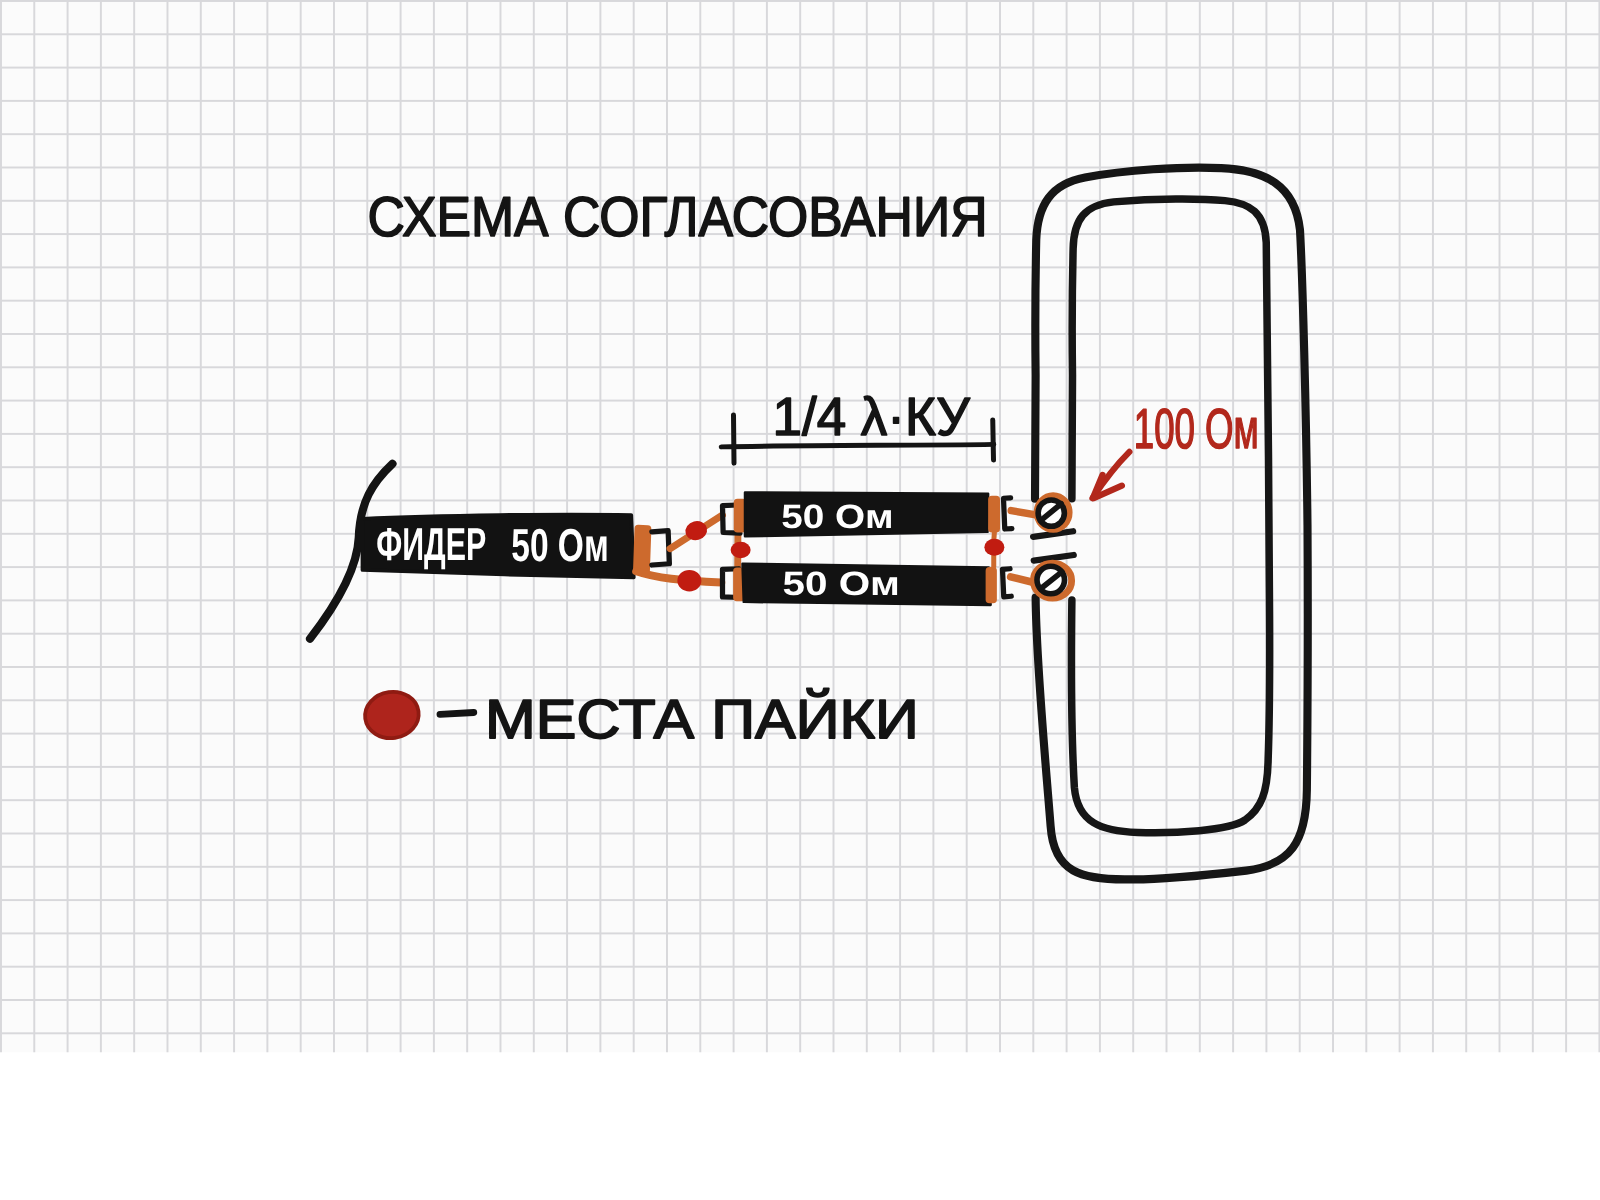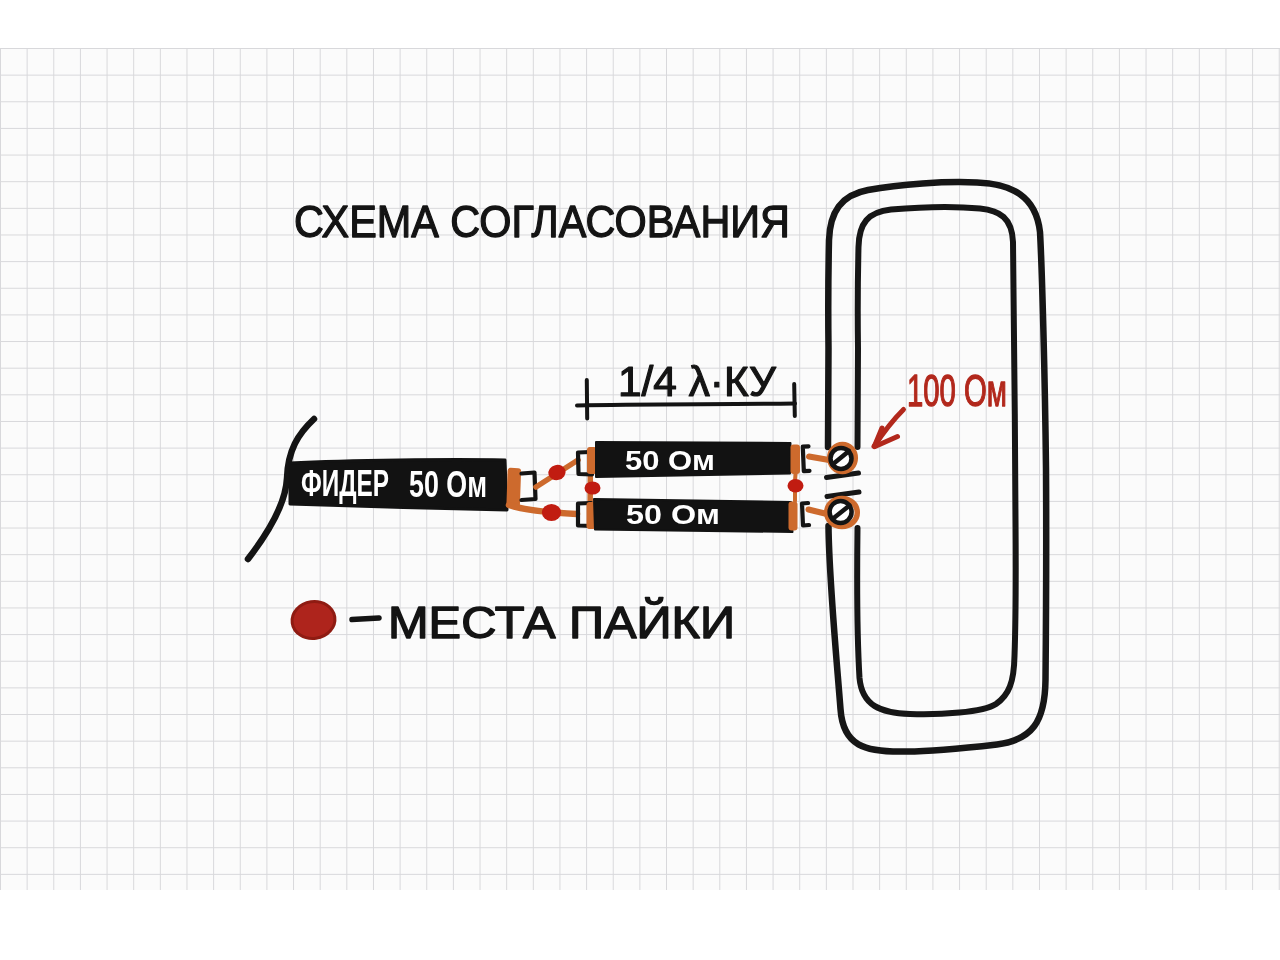--- a/index.html
+++ b/index.html
@@ -1,20 +1,20 @@
 <!DOCTYPE html>
 <html><head>
 <meta charset="utf-8">
 <style>
 html,body{margin:0;padding:0;}
 .page{position:relative;width:1280px;height:842px;overflow:hidden;background-color:#fbfbfb;
 background-image:
  linear-gradient(to right,#d8d8db 0 1.3px,transparent 1.3px 100%),
  linear-gradient(to bottom,#d8d8db 0 1.3px,transparent 1.3px 100%);
-background-size:26.65px 26.65px;margin-top:48px;}
+background-size:26.65px 26.65px;}
 svg{position:absolute;left:0;top:0;}
 text{font-family:"Liberation Sans", sans-serif;}
 </style>
 </head>
 <body>
 <div class="page">
 <svg width="1280" height="960" viewBox="0 0 1280 960" fill="none" stroke-linecap="round" stroke-linejoin="round">
 
 <text x="294" y="189" font-size="45" font-weight="400" fill="#141414" stroke="#141414" stroke-width="1.3" textLength="496" lengthAdjust="spacingAndGlyphs">СХЕМА СОГЛАСОВАНИЯ</text>
 

